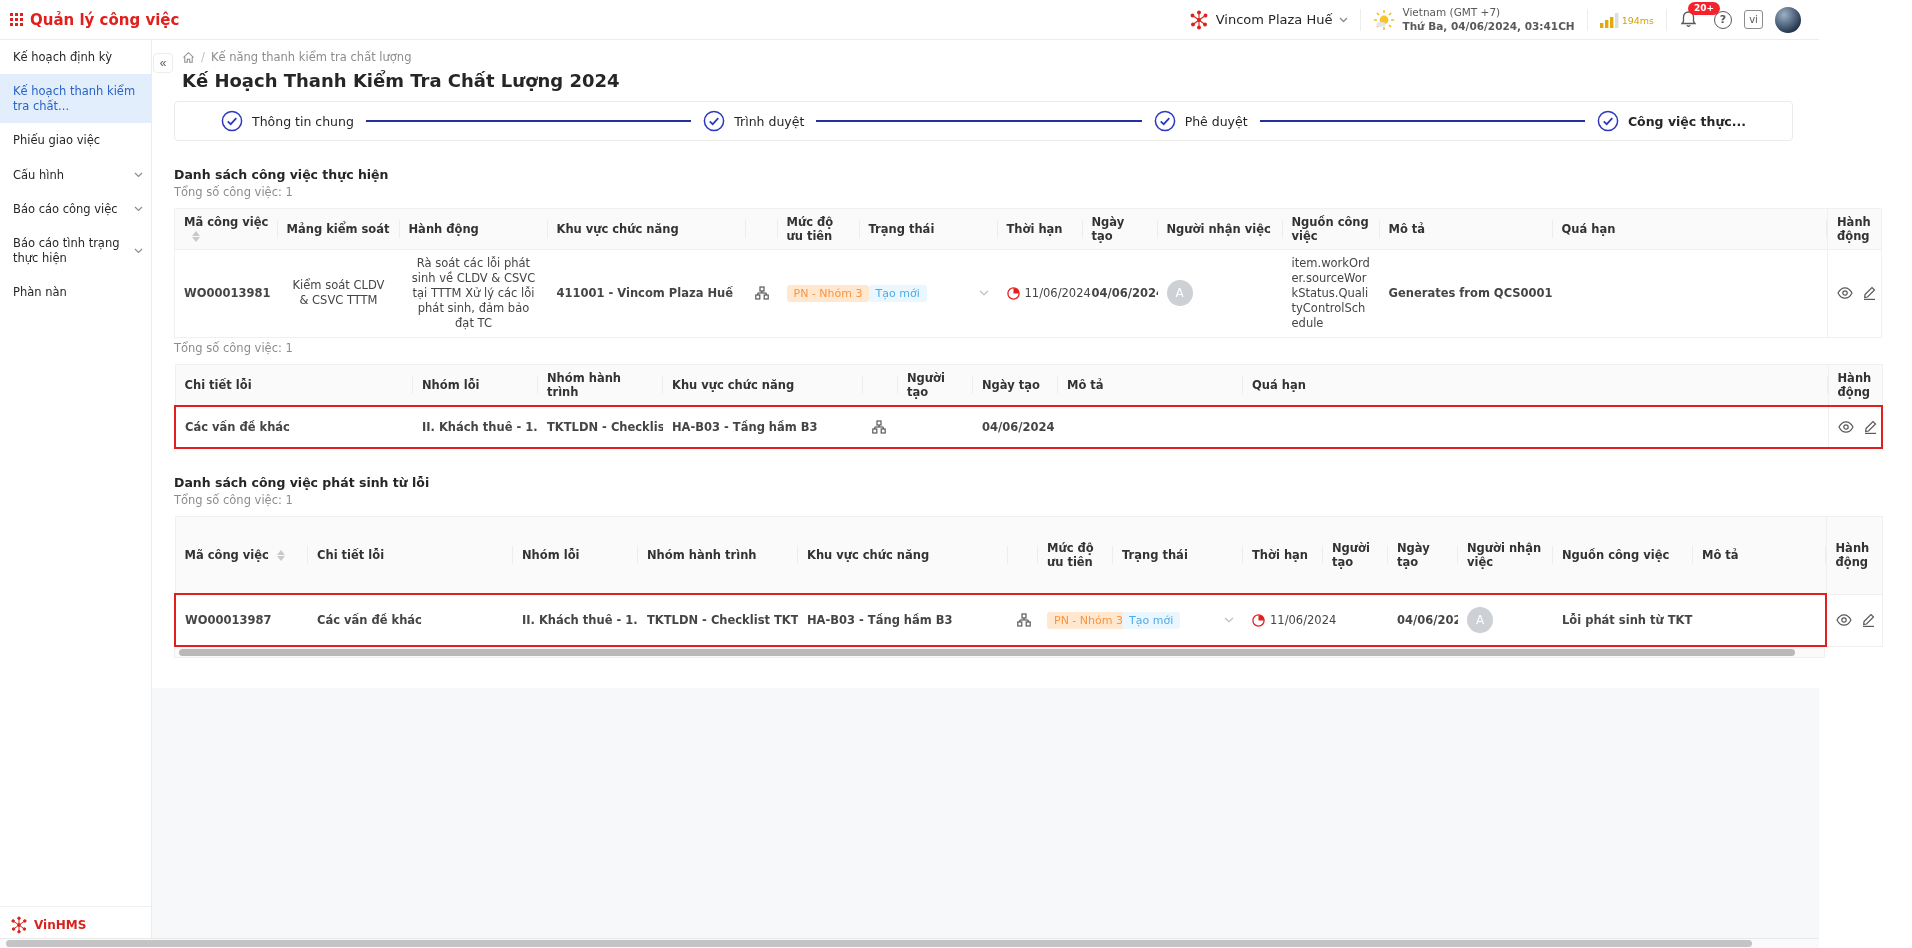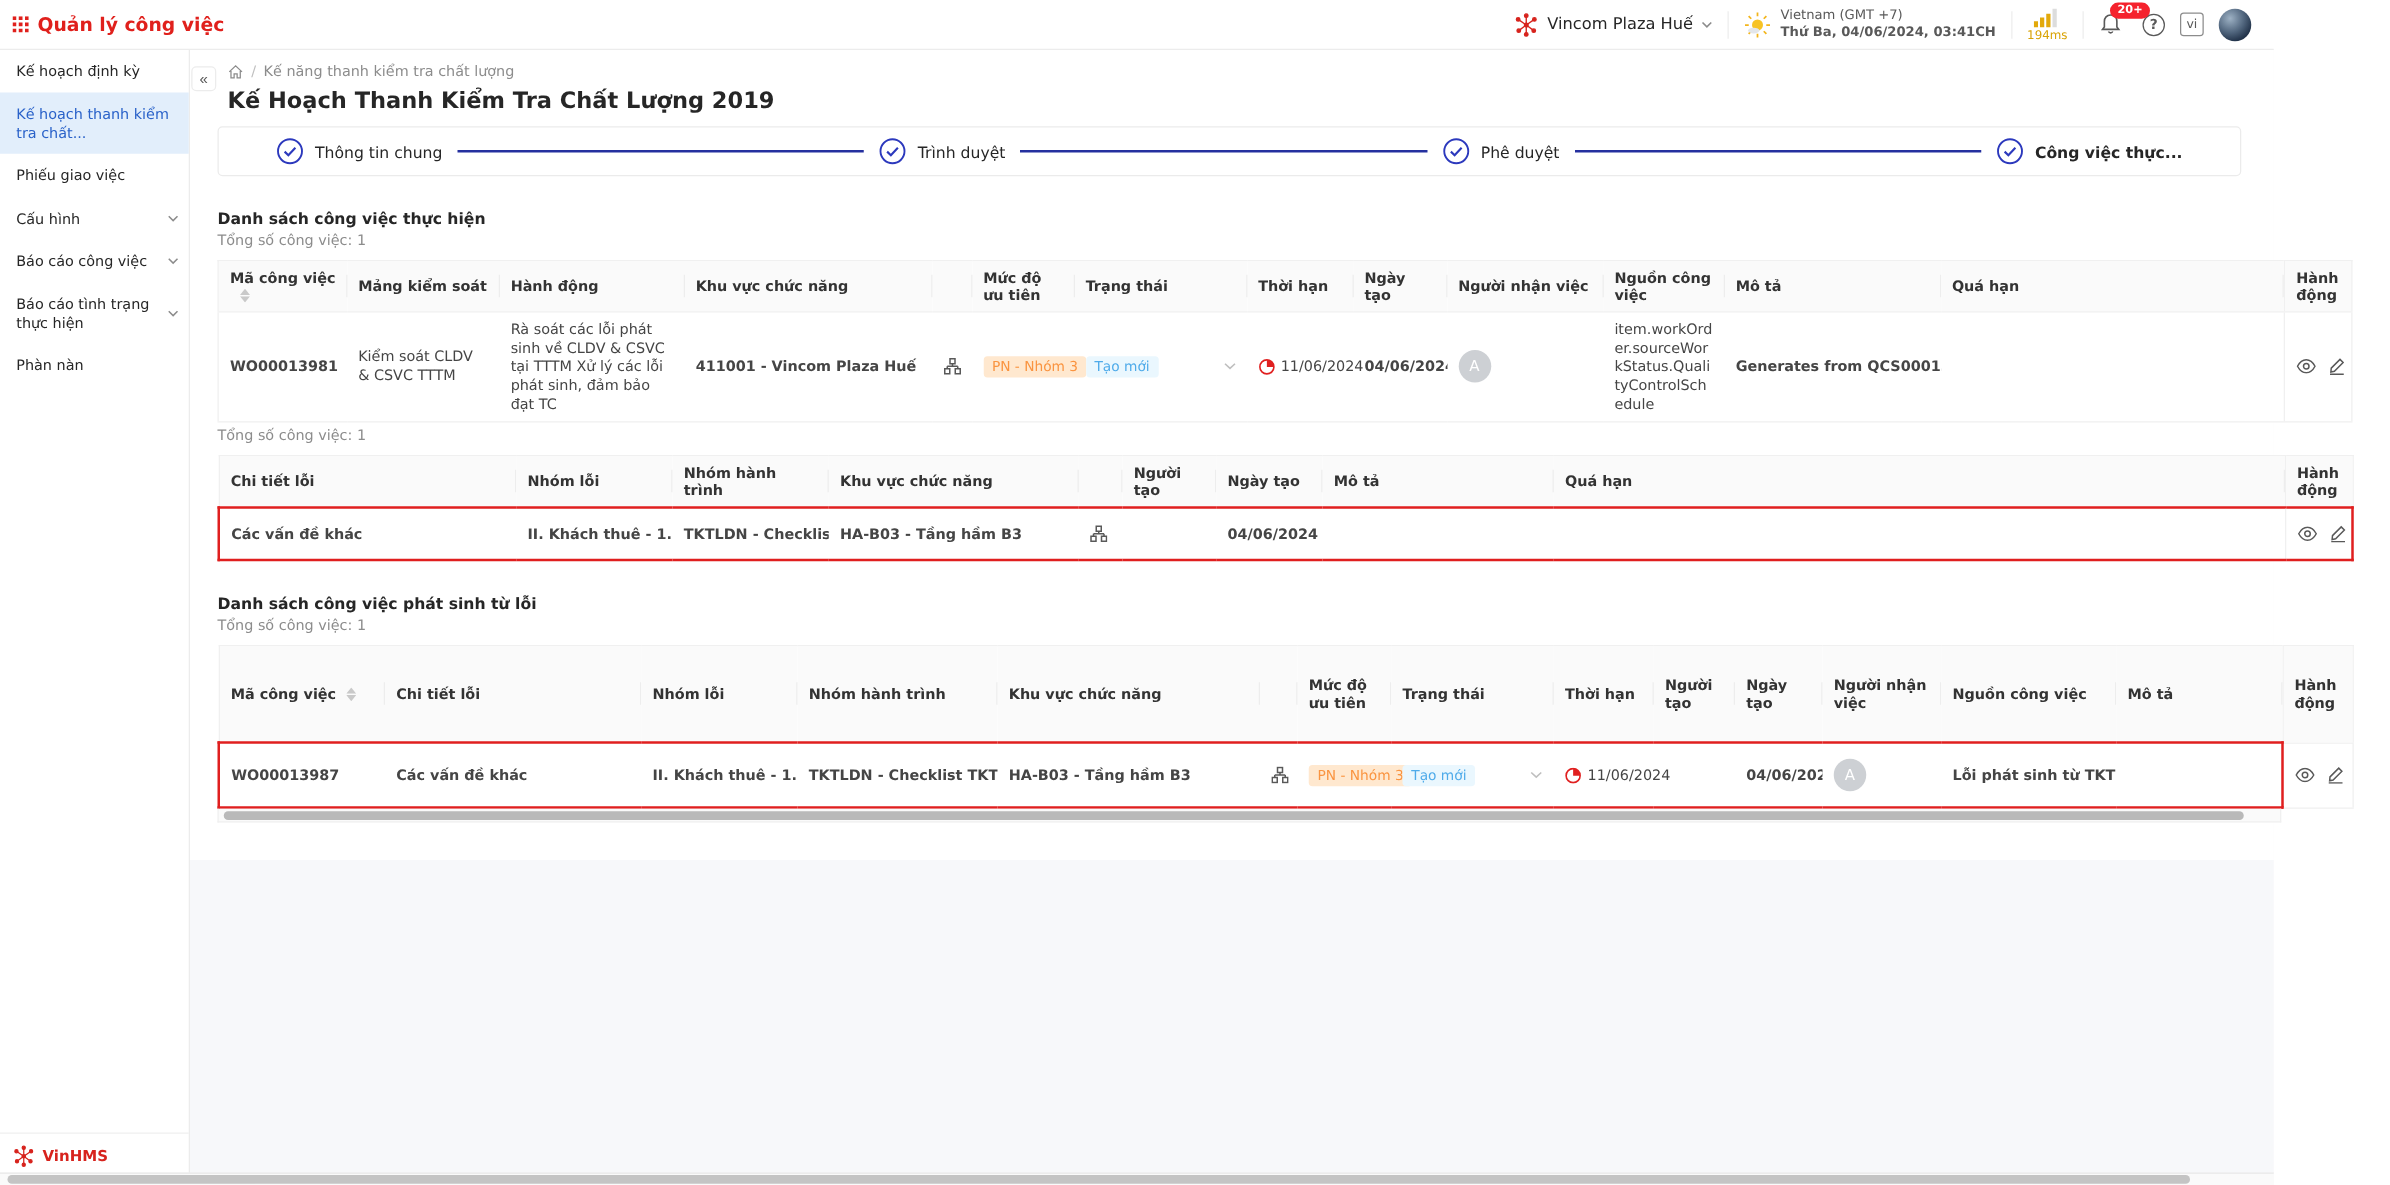--- a/index.html
+++ b/index.html
@@ -9,21 +9,21 @@
 
   
   .topbar { height:40px; background:#fff; border-bottom:1px solid #ececec; display:flex; align-items:center; justify-content:space-between; padding:0 18px 0 10px; flex:0 0 auto; }
   .app-brand { display:flex; align-items:center; gap:7px; }
   .app-title { color:#e0201c; font-weight:bold; font-size:15px; }
   .tb-right { display:flex; align-items:center; gap:12px; }
   .tb-group { display:flex; align-items:center; gap:7px; }
   .tb-divider { width:1px; height:22px; background:#ededed; }
   .site-label { font-size:13px; color:#262626; }
   .tz-text { line-height:1.25; font-size:10.5px; color:#595959; }
-  .latency-wrap { display:flex; flex-direction:column; align-items:center; line-height:1; }
+  .latency-wrap { display:flex; flex-direction:row; align-items:center; line-height:1; }
   .latency-text { font-size:9.5px; color:#d9a305; margin-top:2px; }
   .bell-wrap { position:relative; margin-right:4px; }
   .badge { position:absolute; top:-8px; left:9px; background:#f5222d; color:#fff; font-size:9px; font-weight:bold; padding:2px 6px; border-radius:9px; line-height:1; }
   .help-circle { width:18px; height:18px; border:1.5px solid #595959; border-radius:50%; display:flex; align-items:center; justify-content:center; font-size:11px; color:#595959; font-weight:bold; }
   .lang-box { width:19px; height:19px; border:1px solid #8c8c8c; border-radius:3px; display:flex; align-items:center; justify-content:center; font-size:10px; color:#595959; }
   .avatar-photo { width:26px; height:26px; border-radius:50%; background:radial-gradient(circle at 35% 30%, #9db1c4 0%, #51667e 45%, #22334a 75%, #141f30 100%); }
 
   
   .layout { flex:1 1 auto; display:flex; min-height:0; }
   .sidebar { width:152px; background:#fff; border-right:1px solid #ececec; position:relative; flex:0 0 auto; }
@@ -58,21 +58,21 @@
   table.grid thead th:last-child::after { display:none; }
   table.grid td { font-size:11.5px; color:#454545; padding:6px 9px; border-bottom:1px solid #f0f0f0; vertical-align:middle; background:#fff; }
   .t1 thead th { height:40px; }
   .t1 tbody td { height:68px; }
   .t2 thead th { height:36px; }
   .t2 tbody td { height:42px; }
   .t3 thead th { height:78px; }
   .t3 tbody td { height:52px; }
   .nowrap { white-space:nowrap; overflow:hidden;font-weight:bold; }
   .breakall { word-break:break-all; line-height:1.3; }
-  .wraptext { line-height:1.3; }
+  .wraptext { line-height:1.3;text-align:center; }
   .col-actions { border-left:1px solid #f0f0f0; }
   .sorter { display:inline-flex; flex-direction:column; gap:1px; margin-left:8px; vertical-align:middle; }
 
   tr.hl td { border-top:2px solid #e01f1f; border-bottom:2px solid #e01f1f; }
   tr.hl td:first-child { border-left:2px solid #e01f1f; }
   tr.hl td:last-child { border-right:2px solid #e01f1f; }
   tr.hl3 td { border-top:2px solid #e01f1f; border-bottom:2px solid #e01f1f; }
   tr.hl3 td:first-child { border-left:2px solid #e01f1f; }
   tr.hl3 td.red-end { border-right:2px solid #e01f1f; }
   tr.hl3 td.col-actions { border:none; border-left:1px solid #f0f0f0; border-bottom:1px solid #f0f0f0; }
@@ -267,21 +267,21 @@
         <div class="breadcrumb">
           <span>
             <svg width="13" height="13" viewBox="0 0 14 14">
                 <path d="M1.5 7 L7 1.8 L12.5 7 M3 6.2 L3 12.2 L5.7 12.2 L5.7 8.8 L8.3 8.8 L8.3 12.2 L11 12.2 L11 6.2" fill="none" stroke="#8c8c8c" stroke-width="1.1"></path>
               </svg>
           </span>
           <span class="crumb-sep">/</span>
           <span>Kế năng thanh kiểm tra chất lượng</span>
         </div>
 
-        <h1 class="page-title">Kế Hoạch Thanh Kiểm Tra Chất Lượng 2019</h1>
+        <h1 class="page-title">Kế Hoạch Thanh Kiểm Tra Chất Lượng 2024</h1>
 
         <div class="stepper">
           <div class="step">
             <span>
                 <svg width="22" height="22" viewBox="0 0 22 22">
                   <circle cx="11" cy="11" r="9.6" fill="#fff" stroke="#2c39bd" stroke-width="1.5"></circle>
                   <polyline points="6.7,11.3 9.7,14.2 15.3,8.2" fill="none" stroke="#2c39bd" stroke-width="1.7"></polyline>
                 </svg>
               </span>
             <span class="step-label">Thông tin chung</span>

